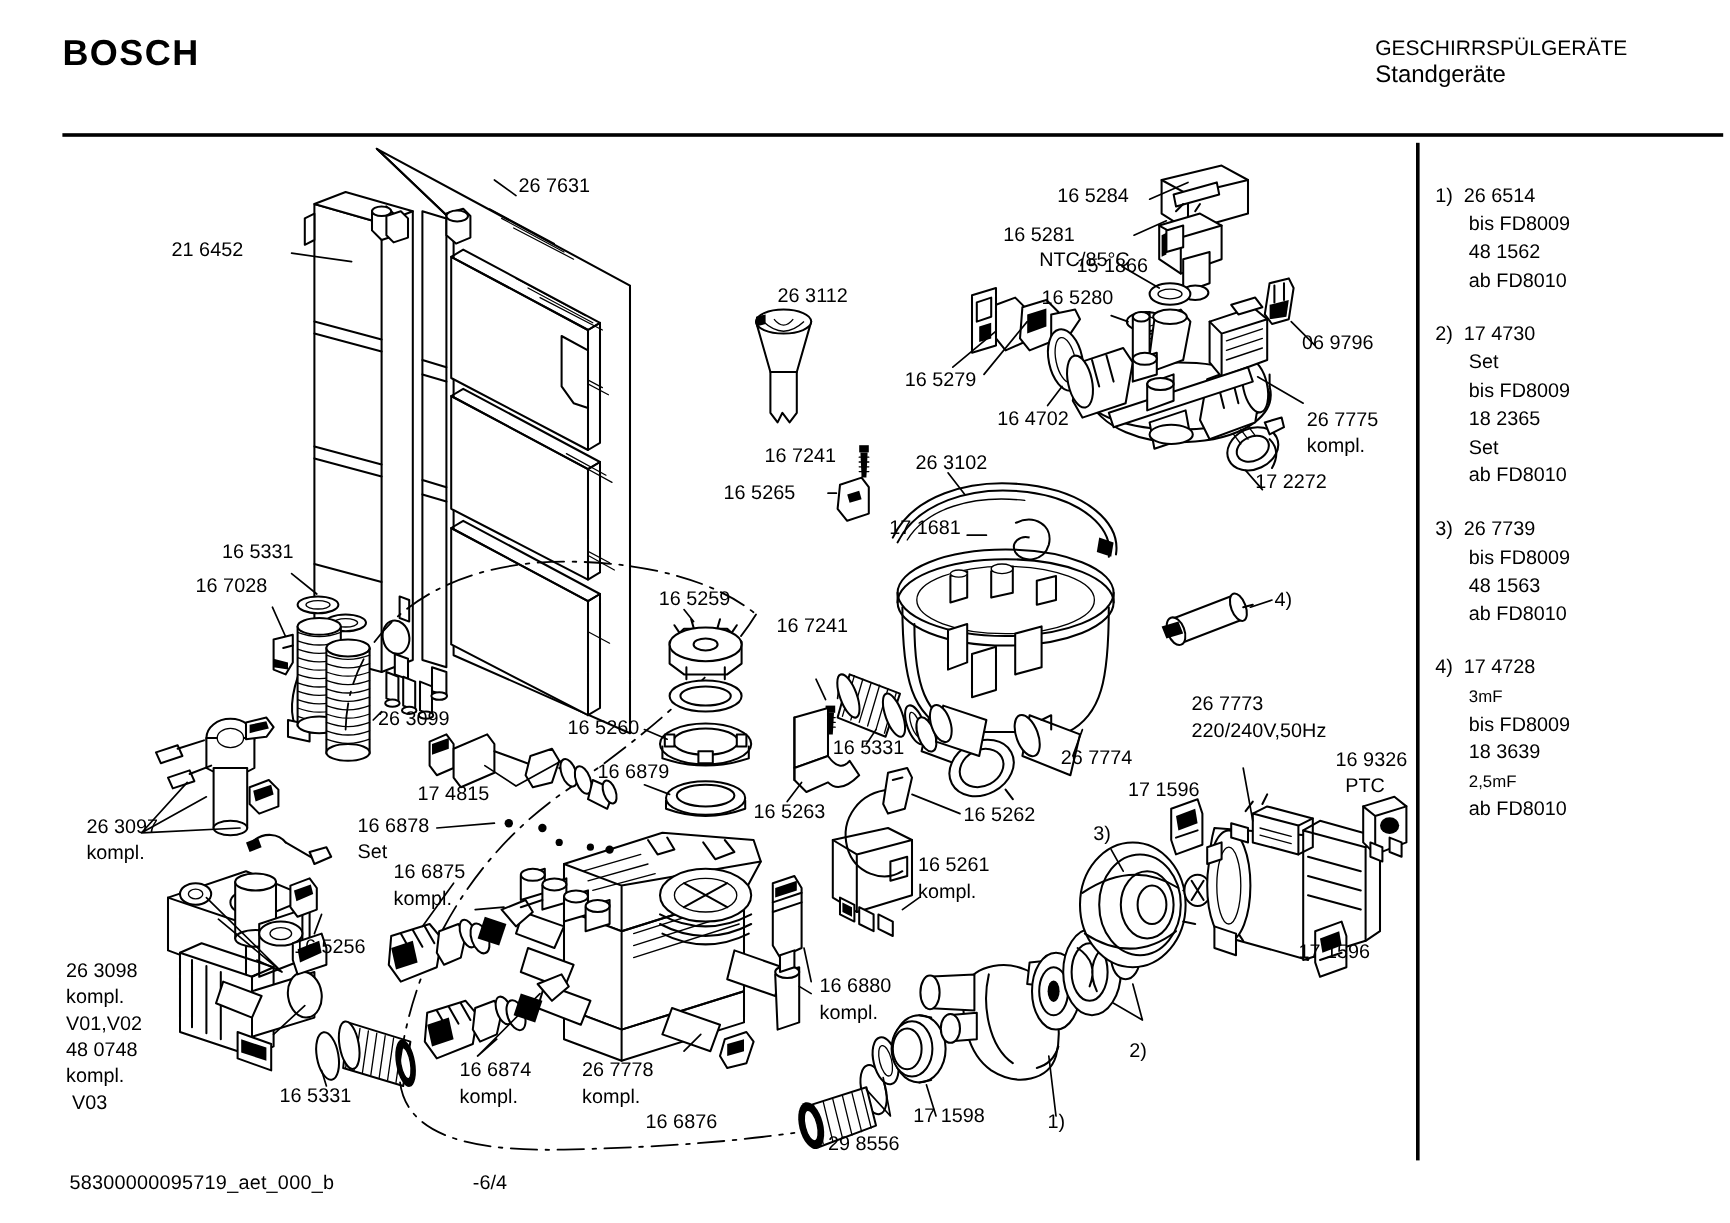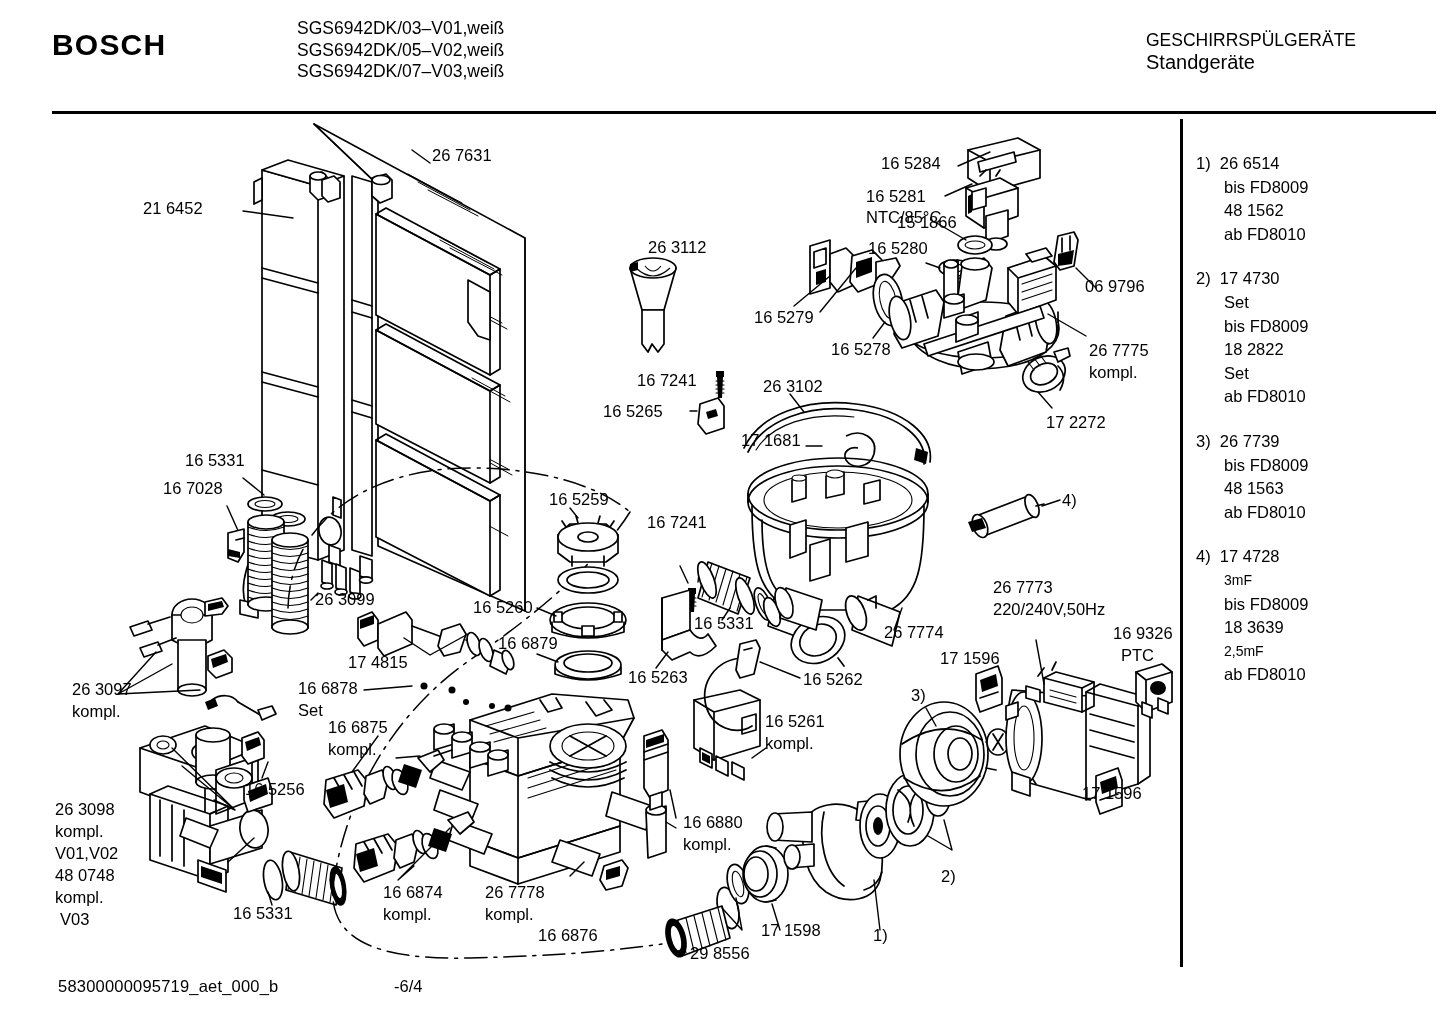--- a/index.html
+++ b/index.html
@@ -113,46 +113,41 @@
   #art .dashdot { fill: none; stroke: #000; stroke-width: 1.5; stroke-dasharray: 22 7 3 7; stroke-linecap: round; }
   #art .faint { fill: none; stroke: #000; stroke-width: 1.0; stroke-linecap: round; }
 </style>
 </head>
 <body>
 
 <div id="page">
 
   <div class="brand">BOSCH</div>
 
-  <div class="model-block">
-    <div>SGS6942DK/03–V01,weiß</div>
-    <div>SGS6942DK/05–V02,weiß</div>
-    <div>SGS6942DK/07–V03,weiß</div>
-  </div>
 
   <div class="cat-block">
     <div>GESCHIRRSPÜLGERÄTE</div>
     <div class="cat-sub">Standgeräte</div>
   </div>
 
   <div class="hrule"></div>
   <div class="vrule"></div>
 
   <div class="legend">
     <div class="grp">
       <div class="ln head"><span>1)</span>&nbsp;&nbsp;<span>26 6514</span></div>
       <div class="ln hang">bis FD8009</div>
       <div class="ln hang">48 1562</div>
       <div class="ln hang">ab FD8010</div>
     </div>
     <div class="grp">
       <div class="ln head"><span>2)</span>&nbsp;&nbsp;<span>17 4730</span></div>
       <div class="ln hang">Set</div>
       <div class="ln hang">bis FD8009</div>
-      <div class="ln hang">18 2822</div>
+      <div class="ln hang">18 2365</div>
       <div class="ln hang">Set</div>
       <div class="ln hang">ab FD8010</div>
     </div>
     <div class="grp">
       <div class="ln head"><span>3)</span>&nbsp;&nbsp;<span>26 7739</span></div>
       <div class="ln hang">bis FD8009</div>
       <div class="ln hang">48 1563</div>
       <div class="ln hang">ab FD8010</div>
     </div>
     <div class="grp">
@@ -843,30 +838,30 @@
   <div class="lbl" style="left:765px; top:711px;">16 5261</div>
   <div class="lbl" style="left:765px; top:733px;">kompl.</div>
   <div class="lbl" style="left:884px; top:622px;">26 7774</div>
 
   <div class="lbl" style="left:683px; top:812px;">16 6880</div>
   <div class="lbl" style="left:683px; top:834px;">kompl.</div>
   <div class="lbl" style="left:690px; top:943px;">29 8556</div>
   <div class="lbl" style="left:761px; top:920px;">17 1598</div>
 
   <div class="lbl" style="left:881px; top:153px;">16 5284</div>
-  <div class="lbl" style="left:866px; top:186px;text-align:right;">16 5281</div>
+  <div class="lbl" style="left:836px; top:186px;text-align:right;">16 5281</div>
   <div class="lbl" style="left:866px; top:207px;">NTC/85°C</div>
   <div class="lbl" style="left:897px; top:212px;">15 1866</div>
   <div class="lbl" style="left:868px; top:238px;">16 5280</div>
   <div class="lbl" style="left:754px; top:307px;">16 5279</div>
-  <div class="lbl" style="left:831px; top:339px;">16 5278</div>
+  <div class="lbl" style="left:831px; top:339px;">16 4702</div>
   <div class="lbl" style="left:1085px; top:276px;">06 9796</div>
   <div class="lbl" style="left:1089px; top:340px;">26 7775</div>
   <div class="lbl" style="left:1089px; top:362px;">kompl.</div>
-  <div class="lbl" style="left:1046px; top:412px;">17 2272</div>
+  <div class="lbl" style="left:1046px; top:392px;">17 2272</div>
 
   <div class="lbl" style="left:993px; top:577px;">26 7773</div>
   <div class="lbl" style="left:993px; top:599px;">220/240V,50Hz</div>
   <div class="lbl" style="left:1113px; top:623px;">16 9326</div>
   <div class="lbl" style="left:1121px; top:645px;">PTC</div>
   <div class="lbl" style="left:940px; top:648px;">17 1596</div>
   <div class="lbl" style="left:1082px; top:783px;">17 1596</div>
 
   <div class="lbl" style="left:873px; top:925px;">1)</div>
   <div class="lbl" style="left:941px; top:866px;">2)</div>

